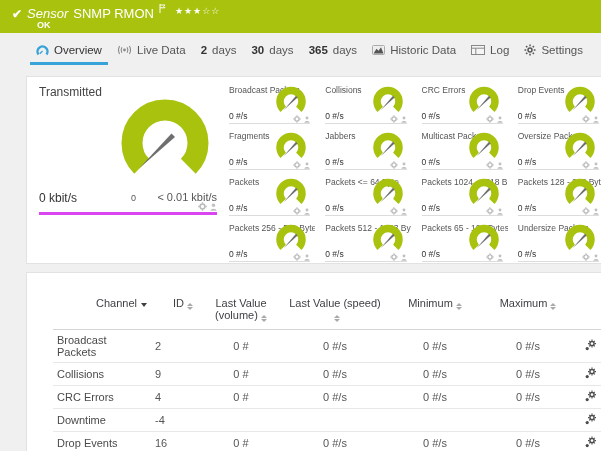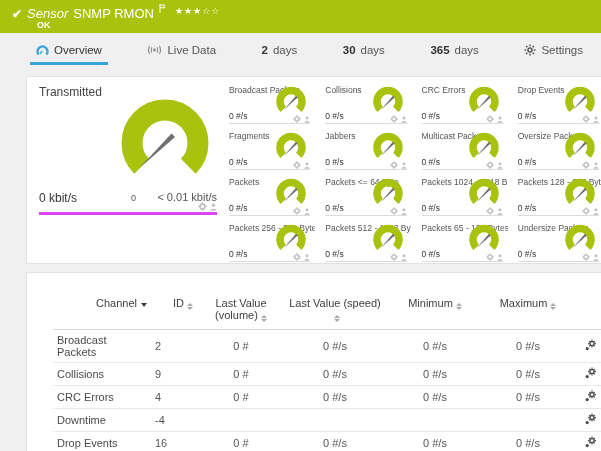--- a/index.html
+++ b/index.html
@@ -138,20 +138,35 @@
   </div>
   <div class="tab">
     <span class="num">30</span>
     <span>days</span>
   </div>
   <div class="tab">
     <span class="num">365</span>
     <span>days</span>
   </div>
   <div class="tab">
+    <svg width="13" height="10" viewBox="0 0 13 10">
+      <rect x="0.5" y="0.5" width="12" height="9" rx="1" fill="#eee" stroke="#aaa"></rect>
+      <polygon points="1.5,8.5 4.5,3.8 6.5,5.8 9,2.3 11.5,8.5" fill="#555"></polygon>
+    </svg>
+    <span>Historic Data</span>
+  </div>
+  <div class="tab">
+    <svg width="14" height="10" viewBox="0 0 14 10">
+      <rect x="0.5" y="0.5" width="13" height="9" fill="#f5f5f5" stroke="#888"></rect>
+      <line x1="0.5" y1="3.2" x2="13.5" y2="3.2" stroke="#888"></line>
+      <line x1="4.8" y1="3.2" x2="4.8" y2="9.5" stroke="#888"></line>
+    </svg>
+    <span>Log</span>
+  </div>
+  <div class="tab">
     <svg width="12" height="12" viewBox="0 0 12 12">
       <circle cx="6" cy="6" r="2" fill="none" stroke="#555" stroke-width="1.5"></circle>
       <g stroke="#555" stroke-width="1.5">
         <line x1="6" y1="0.5" x2="6" y2="2.2"></line>
           <line x1="6" y1="9.8" x2="6" y2="11.5"></line>
         <line x1="0.5" y1="6" x2="2.2" y2="6"></line>
           <line x1="9.8" y1="6" x2="11.5" y2="6"></line>
         <line x1="2.1" y1="2.1" x2="3.3" y2="3.3"></line>
           <line x1="8.7" y1="8.7" x2="9.9" y2="9.9"></line>
         <line x1="9.9" y1="2.1" x2="8.7" y2="3.3"></line>

